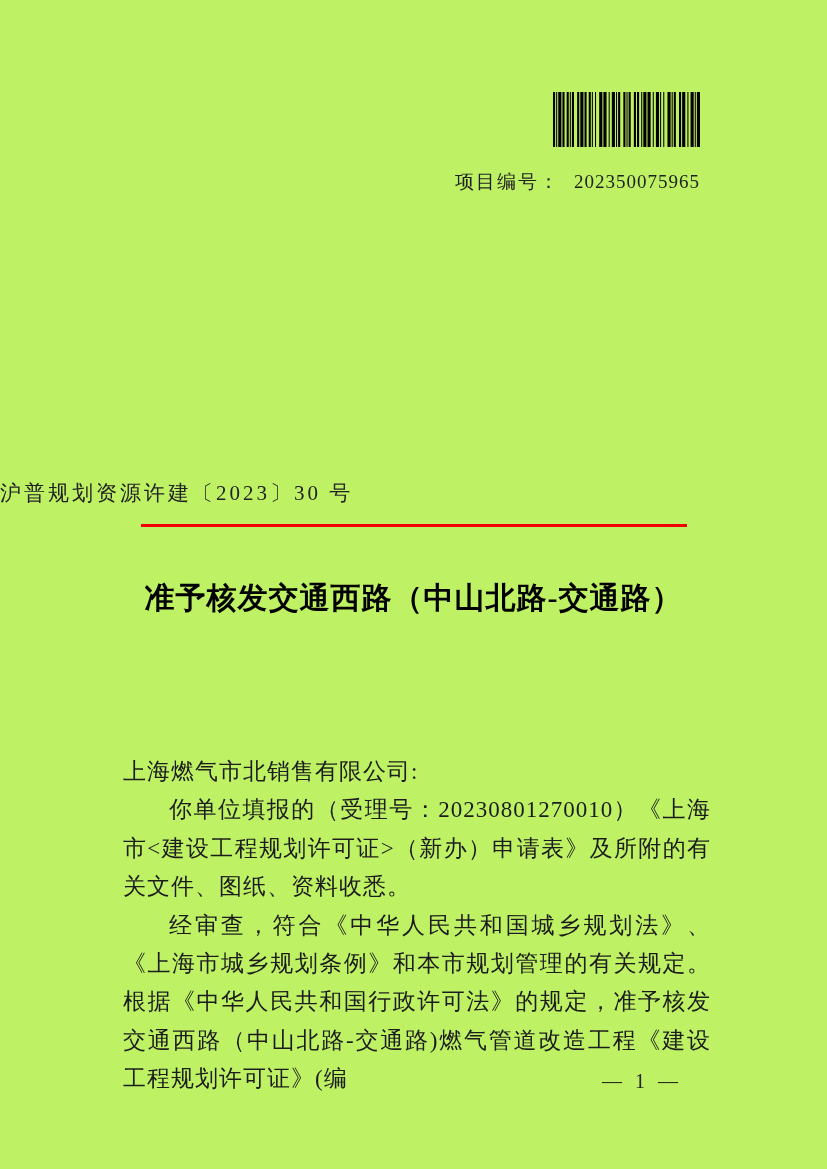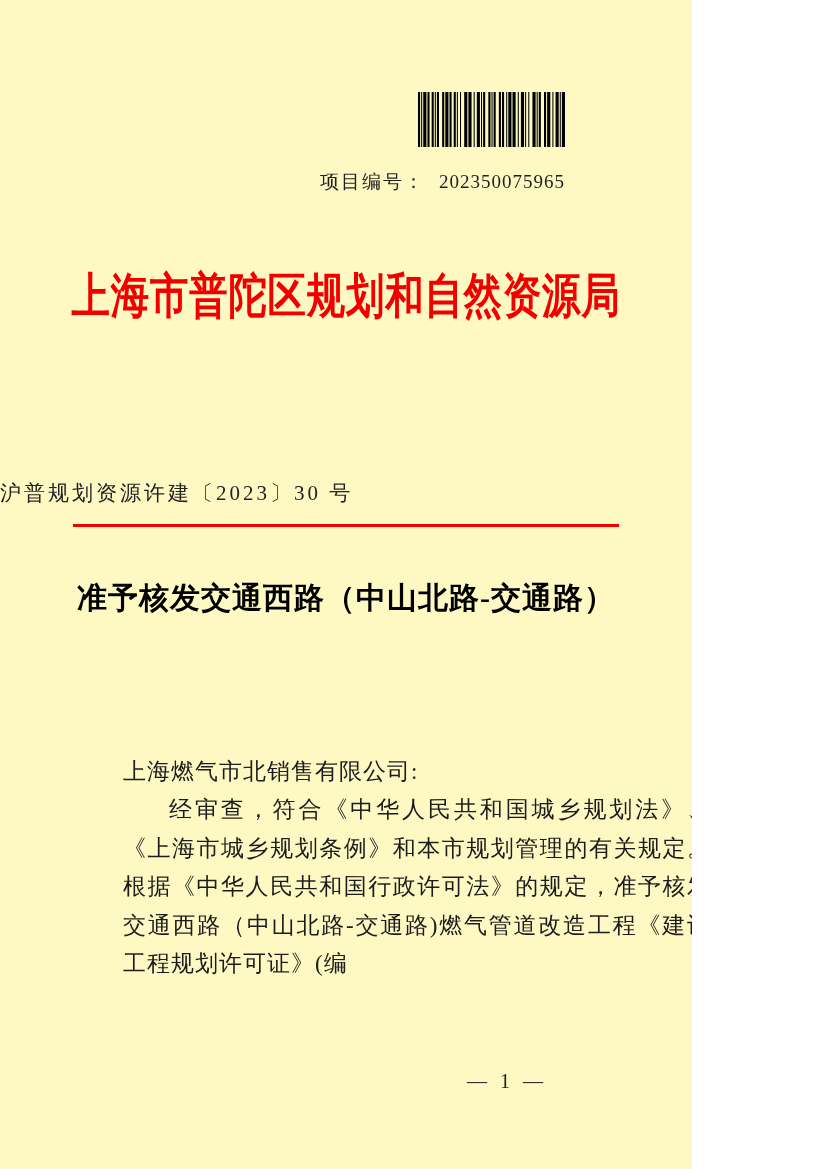--- a/index.html
+++ b/index.html
@@ -2,23 +2,23 @@
 <html><head>
 <meta charset="utf-8">
 <style>
   html, body {
     margin: 0;
     padding: 0;
     background: #ffffff;
   }
   .page {
     position: relative;
-    width: 692px;
+    width: 827px;
     height: 1169px;
-    background: #fef9c3;
+    background: #bef264;
     overflow: hidden;
     font-family: "Liberation Serif", serif;
     color: #1a1a1a;
   }
 
   
   .barcode-wrap {
     position: absolute;
     top: 92px;
     right: 127px;
@@ -185,31 +185,31 @@
         <rect x="135" y="0" width="1" height="55"></rect>
         <rect x="137" y="0" width="3" height="55"></rect>
       </svg>
   </div>
 
   <div class="project-line">
     <span>项目编号：</span><span class="num">202350075965</span>
   </div>
 
   <div class="org-title">
-    <div><span class="squeeze">上海市普陀区规划和自然资源局</span></div>
   </div>
 
   <div class="doc-number">沪普规划资源许建〔2023〕30 号</div>
 
   <div class="red-rule"></div>
 
   <div class="doc-title">
     <div>准予核发交通西路（中山北路-交通路）</div>
   </div>
 
   <div class="body-text">
     <p>上海燃气市北销售有限公司:</p>
+    <p class="indent">你单位填报的（受理号：20230801270010）《上海市&lt;建设工程规划许可证&gt;（新办）申请表》及所附的有关文件、图纸、资料收悉。</p>
     <p class="indent">经审查，符合《中华人民共和国城乡规划法》、《上海市城乡规划条例》和本市规划管理的有关规定。根据《中华人民共和国行政许可法》的规定，准予核发交通西路（中山北路-交通路)燃气管道改造工程《建设工程规划许可证》(编</p>
   </div>
 
   <div class="page-number">— 1 —</div>
 
 </div>
 
 </body></html>

